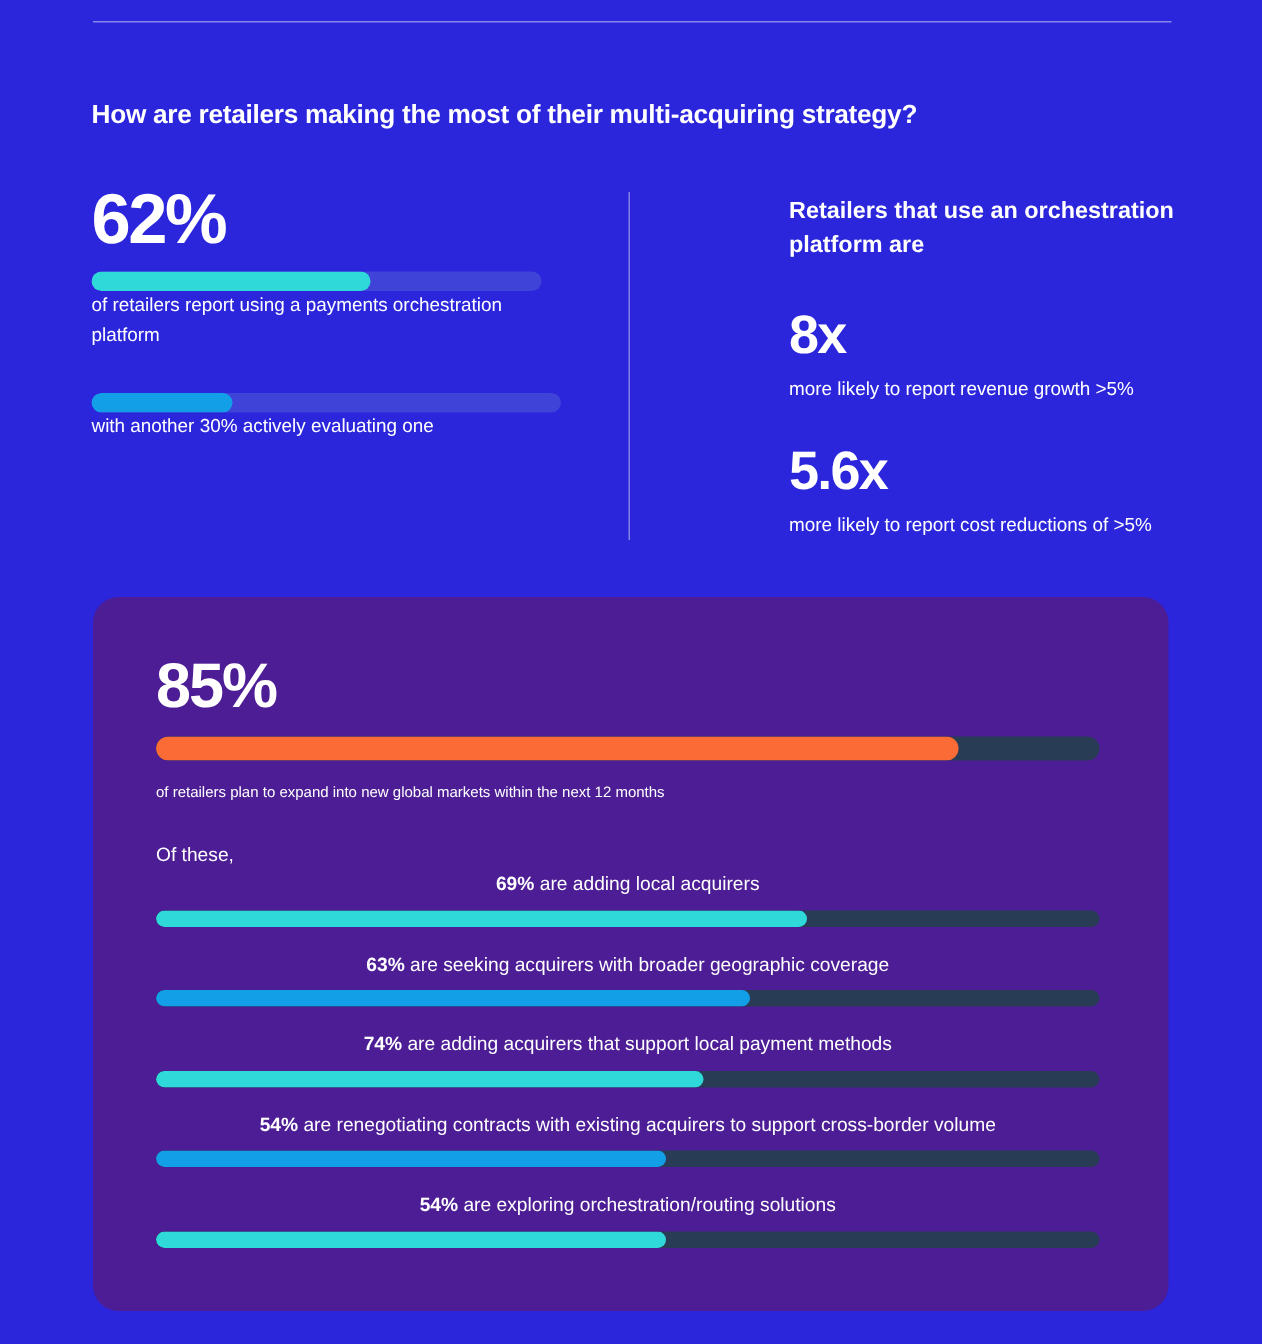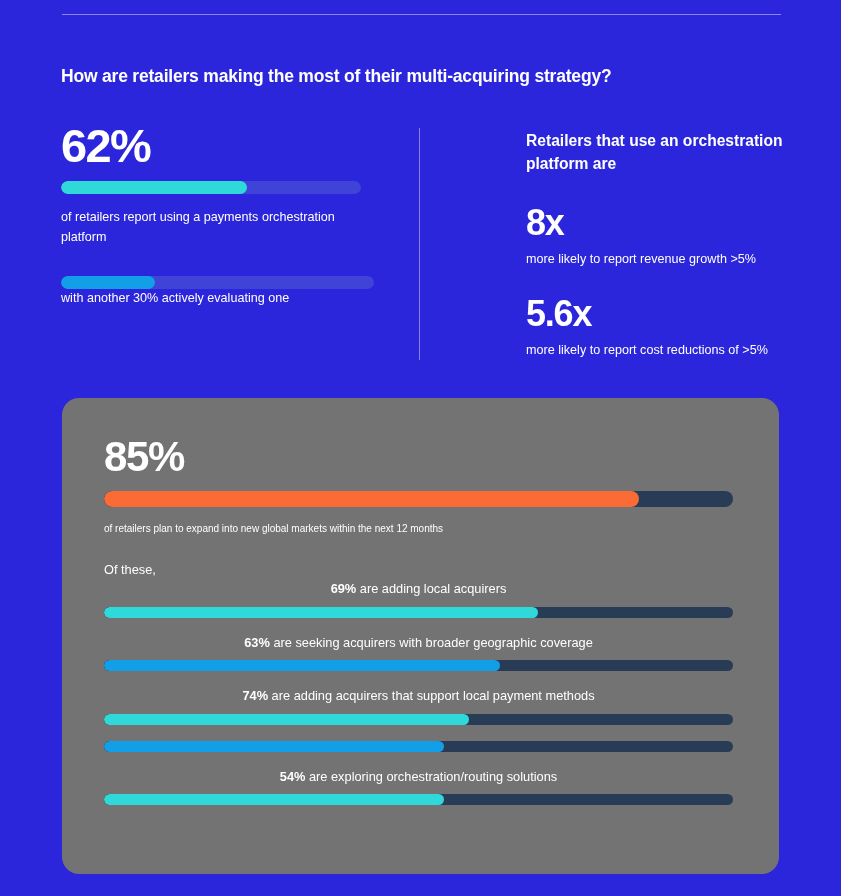--- a/index.html
+++ b/index.html
@@ -92,21 +92,21 @@
   }
 
   .caption {
     font-size: 12.6px;
     line-height: 1.58;
     color: #FFFFFF;
   }
 
   .blk-62 { margin-top: 4px; }
   .blk-62 .bar-track { margin-top: 11px; width: 300px; }
-  .blk-62 .caption { margin-top: 14px; }
+  .blk-62 .caption { }
 
   .blk-30 { margin-top: 28px; }
   .blk-30 .bar-track { margin-top: 9px; width: 313px; }
   .blk-30 .caption { }
 
   .right-title {
     font-size: 15.6px;
     font-weight: bold;
     line-height: 1.45;
     margin: 0;
@@ -124,21 +124,21 @@
   .blk-56x { margin-top: 26px; }
   .blk-56x .caption { margin-top: 9px; }
 
   
   .card {
     position: absolute;
     left: 62px;
     top: 398px;
     width: 717px;
     height: 476px;
-    background: #737373;
+    background: #4c1d95;
     border-radius: 17px;
   }
   .card-inner {
     position: absolute;
     left: 42px;
     top: 38px;
     width: 629px;
   }
   .card-pct {
     font-size: 42px;
@@ -262,20 +262,21 @@
             <div class="dark-fill" style="width: 63%; background: rgb(19, 159, 232);"></div>
           </div>
         </div>
         <div class="stat-item">
           <div class="stat-label"><span class="pct">74%</span><span> are adding acquirers that support local payment methods</span></div>
           <div class="dark-track">
             <div class="dark-fill" style="width: 58%; background: rgb(47, 217, 217);"></div>
           </div>
         </div>
         <div class="stat-item">
+          <div class="stat-label"><span class="pct">54%</span><span> are renegotiating contracts with existing acquirers to support cross-border volume</span></div>
           <div class="dark-track">
             <div class="dark-fill" style="width: 54%; background: rgb(19, 159, 232);"></div>
           </div>
         </div>
         <div class="stat-item">
           <div class="stat-label"><span class="pct">54%</span><span> are exploring orchestration/routing solutions</span></div>
           <div class="dark-track">
             <div class="dark-fill" style="width: 54%; background: rgb(47, 217, 217);"></div>
           </div>
         </div>

